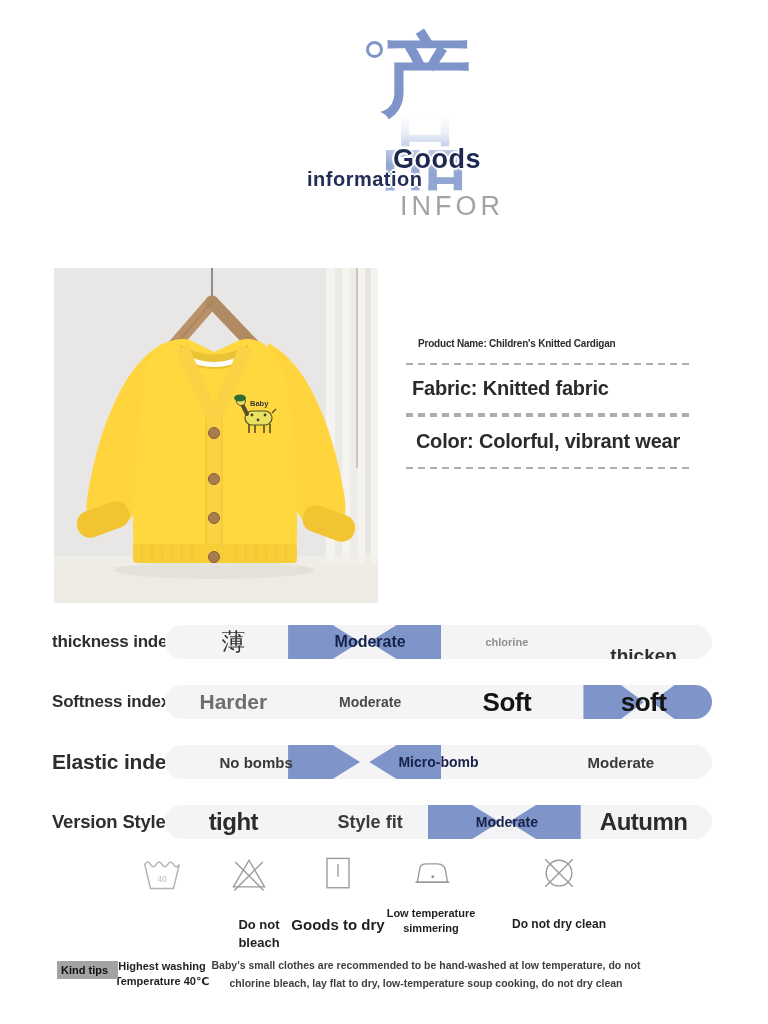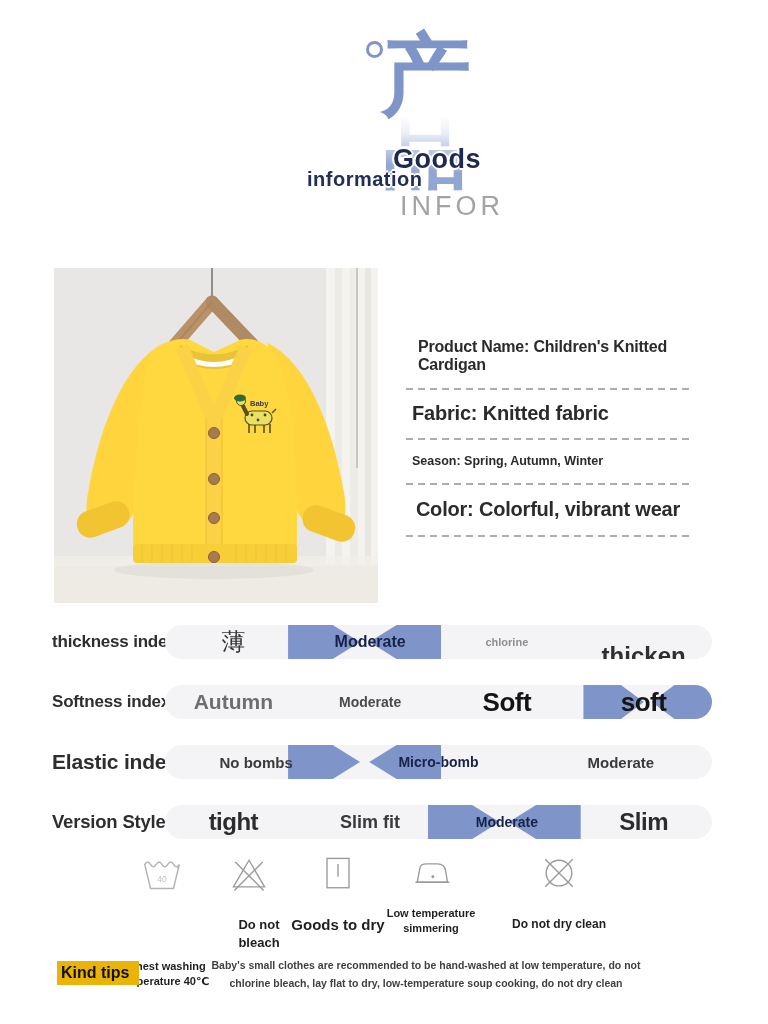--- a/index.html
+++ b/index.html
@@ -17,60 +17,60 @@
   .hdr-info{position:absolute;left:307px;top:168px;font-size:20px;font-weight:800;color:#222e55;letter-spacing:.5px;
             text-shadow:-2px 0 #fff,2px 0 #fff,0 -2px #fff,0 2px #fff,-1px -1px #fff,1px 1px #fff,0 0 5px #fff;}
   .hdr-infor{position:absolute;left:387px;top:191px;font-size:27px;font-weight:400;color:#a3a3a3;letter-spacing:4px;margin-left:13px;}
 
   
   .photo{position:absolute;left:54px;top:268px;width:324px;height:355px;}
 
   
   .details{position:absolute;left:406px;top:332px;width:284px;color:#2b2b2b;}
   .d-sep{height:2px;background:repeating-linear-gradient(90deg,#adadad 0 7px,transparent 7px 12px);}
-  .d-name{font-size:16px;font-weight:700;padding:6px 0 14px 12px;letter-spacing:-0.2px;}
+  .d-name{font-size:10px;font-weight:700;padding:6px 0 14px 12px;letter-spacing:-0.2px;}
   .d-fabric{font-size:20px;font-weight:700;padding:12px 0 13px 6px;letter-spacing:-0.2px;}
   .d-season{font-size:12.5px;font-weight:700;padding:14px 0 15px 6px;}
   .d-color{font-size:20px;font-weight:700;padding:13px 0 14px 0;text-align:center;letter-spacing:-0.2px;}
 
   
   .idx-row{position:absolute;left:0;width:768px;height:40px;}
   .idx-label{position:absolute;left:52px;top:0;height:40px;line-height:40px;font-size:17px;font-weight:600;color:#2e2e2e;letter-spacing:-0.2px;}
   .idx-row.r3 .idx-label{font-size:21px;}
   .idx-row.r4 .idx-label{font-size:18.5px;}
   .idx-bar{position:absolute;left:165px;top:3px;width:547px;height:34px;border-radius:17px;background:#f4f4f6;overflow:hidden;display:flex;}
   .hl{position:absolute;top:0;height:100%;z-index:1;}
   .hl .p{position:absolute;top:0;height:100%;width:47%;background:#7f94c8;}
   .hl .pl{left:0;clip-path:polygon(0 0,62% 0,100% 50%,62% 100%,0 100%);}
   .hl .pr{right:0;clip-path:polygon(38% 0,100% 0,100% 100%,38% 100%,0 50%);}
   .seg{flex:1;display:flex;align-items:center;justify-content:center;position:relative;z-index:2;font-weight:700;color:#3c3c3c;}
   .s-cn{font-size:24px;font-weight:400;color:#333;}
   .s-tiny{font-size:11px;color:#8f8f8f;}
-  .s-thicken{font-size:24px;color:#2f2f2f;margin-top:28px;}
+  .s-thicken{font-size:19px;color:#2f2f2f;margin-top:28px;}
   .s-harder{font-size:21px;color:#6e6e6e;font-weight:600;}
   .s-modsm{font-size:14px;color:#4a4a4a;}
   .s-big{font-size:26px;color:#141414;letter-spacing:-0.5px;}
   .s-plain{font-size:15px;color:#3a3a3a;}
   .s-md{font-size:18px;color:#3a3a3a;}
   .s-big2{font-size:24px;color:#2c2c2c;letter-spacing:-0.5px;}
   .s-hlnavy{font-size:16px;color:#17224a;}
   .s-hlsm{font-size:14px;color:#17224a;}
 
   
   .care-col{position:absolute;top:852px;width:96px;display:flex;flex-direction:column;align-items:center;}
   .care-col svg{display:block;}
   .care-label{margin-top:13px;font-weight:700;color:#1f1f1f;text-align:center;line-height:1.4;}
   .c1{left:114px;gap:48px;} .c1 .care-label{font-size:11px;}
   .c2{left:201px;} .c2 .care-label{font-size:13px;margin-top:20px;padding-left:20px;}
   .c3{left:290px;} .c3 .care-label{font-size:15px;margin-top:18px;}
   .c4{left:383px;} .c4 .care-label{font-size:11px;margin-top:10px;}
   .c5{left:471px;margin-left:40px;} .c5 .care-label{font-size:12px;margin-top:20px;}
 
   
-  .tips-label{position:absolute;left:57px;top:961px;font-size:16px;font-weight:700;color:#101010;background:#eab308;padding:3px 10px 3px 4px;}
+  .tips-label{position:absolute;left:57px;top:961px;font-size:11px;font-weight:700;color:#101010;background:#a3a3a3;padding:3px 10px 3px 4px;}
   .tips-text{position:absolute;left:211px;top:957px;width:430px;font-size:10.5px;font-weight:600;color:#3f3f3f;text-align:center;line-height:1.7;}
 </style>
 </head>
 <body>
 
 <div class="page">
 
   <div class="hdr-ring"></div>
   <div class="hdr-cn-bottom">品</div>
   <div class="hdr-fade"></div>
@@ -153,21 +153,20 @@
         <text x="13" y="12" font-size="7.5" font-weight="bold" fill="#3a3a3a">Baby</text>
       </g>
     </svg>
   </div>
 
   <div class="details">
     <div class="d-name">Product Name: Children's Knitted Cardigan</div>
     <div class="d-sep"></div>
     <div class="d-fabric">Fabric: Knitted fabric</div>
     <div class="d-sep"></div>
-    <div class="d-season">Season: Spring, Autumn, Winter</div>
     <div class="d-sep"></div>
     <div class="d-color">Color: Colorful, vibrant wear</div>
     <div class="d-sep"></div>
   </div>
 
   <div class="idx-row r1" style="top:622px">
     <div class="idx-label">thickness index</div>
     <div class="idx-bar">
       <div class="hl" style="left:22.5%;width:28%">
         <div class="p pl"></div>
@@ -180,21 +179,21 @@
     </div>
   </div>
 
   <div class="idx-row r2" style="top:682px">
     <div class="idx-label">Softness index</div>
     <div class="idx-bar">
       <div class="hl" style="left:76.5%;width:23.5%">
         <div class="p pl"></div>
           <div class="p pr"></div>
       </div>
-      <div class="seg s-harder">Autumn</div>
+      <div class="seg s-harder">Harder</div>
       <div class="seg s-modsm">Moderate</div>
       <div class="seg s-big">Soft</div>
       <div class="seg s-big">soft</div>
     </div>
   </div>
 
   <div class="idx-row r3" style="top:742px">
     <div class="idx-label">Elastic index</div>
     <div class="idx-bar">
       <div class="hl" style="left:22.5%;width:28%">
@@ -208,23 +207,23 @@
   </div>
 
   <div class="idx-row r4" style="top:802px">
     <div class="idx-label">Version Style</div>
     <div class="idx-bar">
       <div class="hl" style="left:48%;width:28%">
         <div class="p pl"></div>
           <div class="p pr"></div>
       </div>
       <div class="seg s-big2">tight</div>
-      <div class="seg s-md">Slim fit</div>
+      <div class="seg s-md">Style fit</div>
       <div class="seg s-hlsm">Moderate</div>
-      <div class="seg s-big2">Slim</div>
+      <div class="seg s-big2">Autumn</div>
     </div>
   </div>
 
   <div class="care-col c1">
     <svg width="46" height="46" viewBox="0 0 48 48">
       <path d="M6,13 Q9,8 12,13 Q15,18 18,13 Q21,8 24,13 Q27,18 30,13 Q33,8 36,13 Q39,18 42,13 L36,38 L12,38 Z" fill="none" stroke="#b3b3b3" stroke-width="1.5"></path>
       <text x="24" y="31" font-size="9" text-anchor="middle" fill="#c0c0c0">40</text>
     </svg>
     <div class="care-label">Highest washing Temperature 40℃</div>
   </div>

